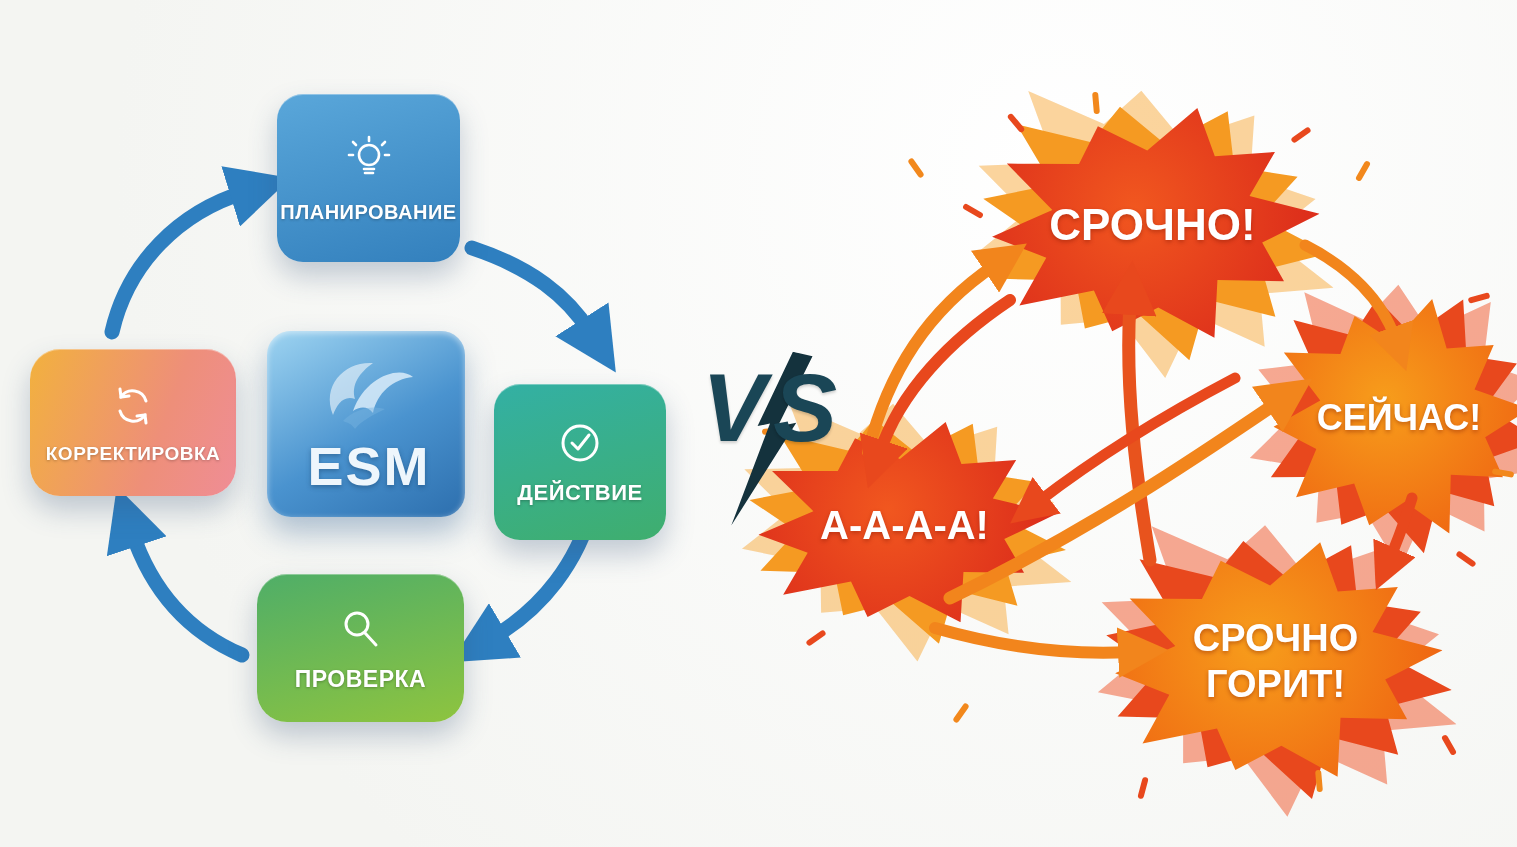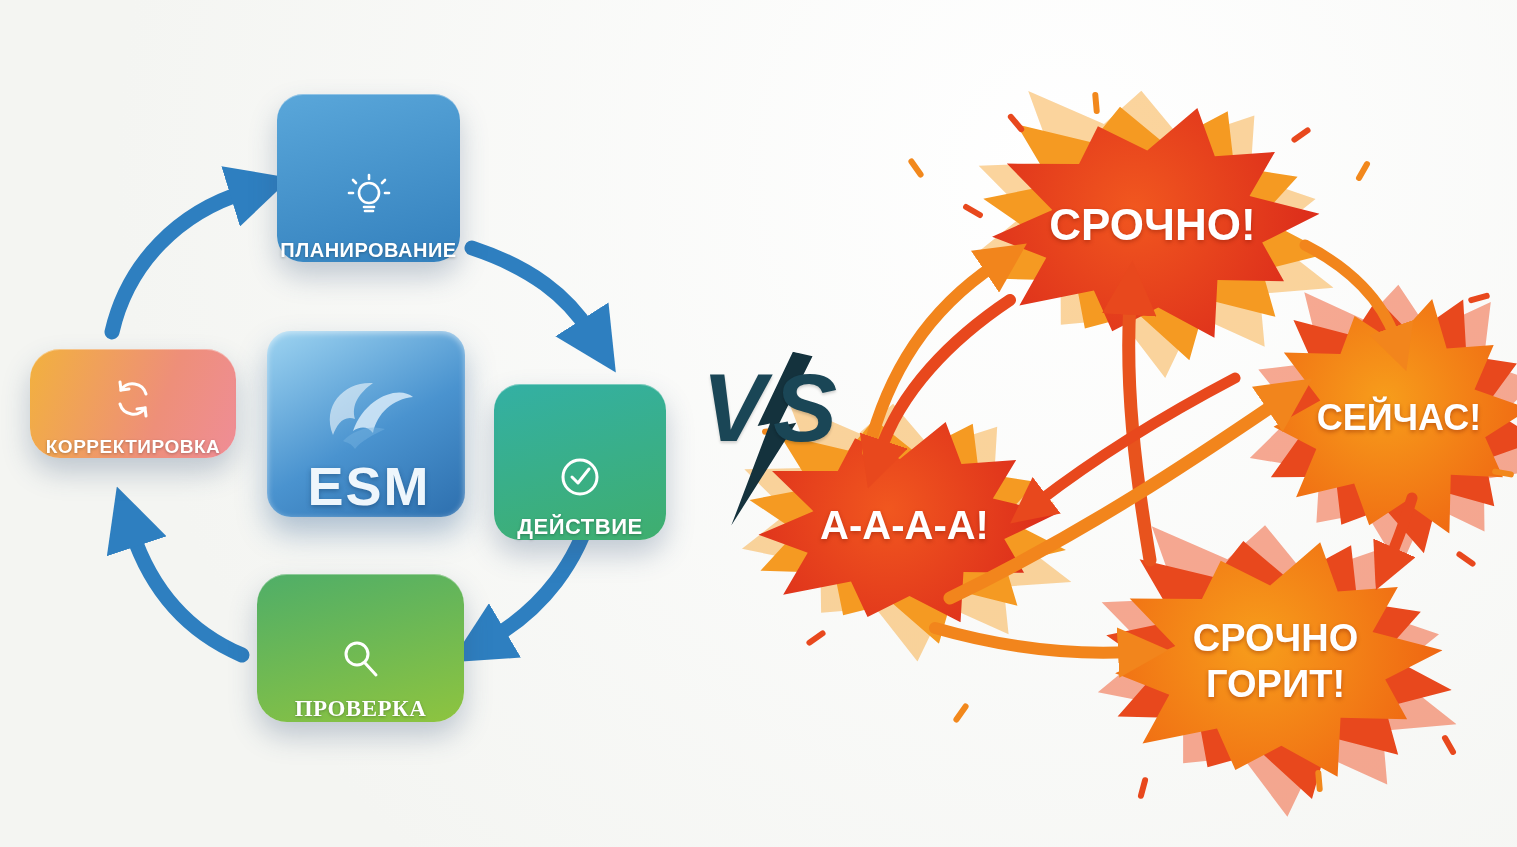--- a/index.html
+++ b/index.html
@@ -10,33 +10,33 @@
   }
   :root{
     --star: polygon(100% 50%, 82.3% 60.5%, 88% 77.6%, 68.2% 75.1%, 66.1% 99.5%, 50% 85%,
       35.8% 93.7%, 31.2% 75.9%, 8.7% 80%, 17.7% 60.5%, 2% 50%, 20.5% 40.4%, 7.9% 19.4%,
       29.4% 21.7%, 35.8% 6.3%, 50% 18%, 65.8% 1.5%, 70% 22.5%, 88% 22.4%, 79.5% 40.4%);
   }
   .stage{position:relative;width:1517px;height:847px;overflow:hidden;}
 
   
   .card{
-    position:absolute;display:flex;flex-direction:column;align-items:center;justify-content:flex-end;
+    position:absolute;display:flex;flex-direction:column;align-items:center;justify-content:center;
     gap:12px;border-radius:26px;z-index:2;
     box-shadow:0 14px 28px rgba(50,80,120,.28), inset 0 1px 0 rgba(255,255,255,.35);
   }
   .card .label{color:#fff;font-weight:bold;letter-spacing:.5px;text-shadow:0 1px 3px rgba(0,0,0,.28);white-space:nowrap;}
   .card svg{display:block;}
   .card-planning{left:277px;top:94px;width:183px;height:168px;background:linear-gradient(165deg,#5aa7da 0%,#3380bd 100%);}
   .card-planning .label{font-size:20px;}
   .card-action{left:494px;top:346px;width:172px;height:156px;background:linear-gradient(165deg,#33b0a4 0%,#3fae6e 100%);margin-top:38px;}
   .card-action .label{font-size:22px;}
   .card-check{left:257px;top:574px;width:207px;height:148px;border-radius:30px;background:linear-gradient(165deg,#4fae68 0%,#8ec43f 100%);}
-  .card-check .label{font-size:23px;font-family:Liberation Serif, serif;}
-  .card-adjust{left:30px;top:349px;width:206px;height:109px;border-radius:30px;background:linear-gradient(110deg,#f2b13e 0%,#ee8f79 62%,#ef8d96 100%);}
+  .card-check .label{font-size:23px;}
+  .card-adjust{left:30px;top:349px;width:206px;height:147px;border-radius:30px;background:linear-gradient(110deg,#f2b13e 0%,#ee8f79 62%,#ef8d96 100%);}
   .card-adjust .label{font-size:19px;}
   .card-esm{
     left:267px;top:331px;width:192px;height:186px;border-radius:24px;gap:2px;
     background:linear-gradient(150deg,#9ed4f1 0%,#4a93cf 55%,#2d6fae 100%);
     box-shadow:0 16px 30px rgba(40,90,140,.35), inset 0 2px 6px rgba(255,255,255,.55);
     padding-left:6px;
   }
   .card-esm .esm-text{font-size:54px;font-weight:bold;color:#eef6fc;letter-spacing:2px;text-shadow:0 2px 5px rgba(20,60,100,.45);}
   .cycle-arrows{position:absolute;left:0;top:0;z-index:1;}
 

